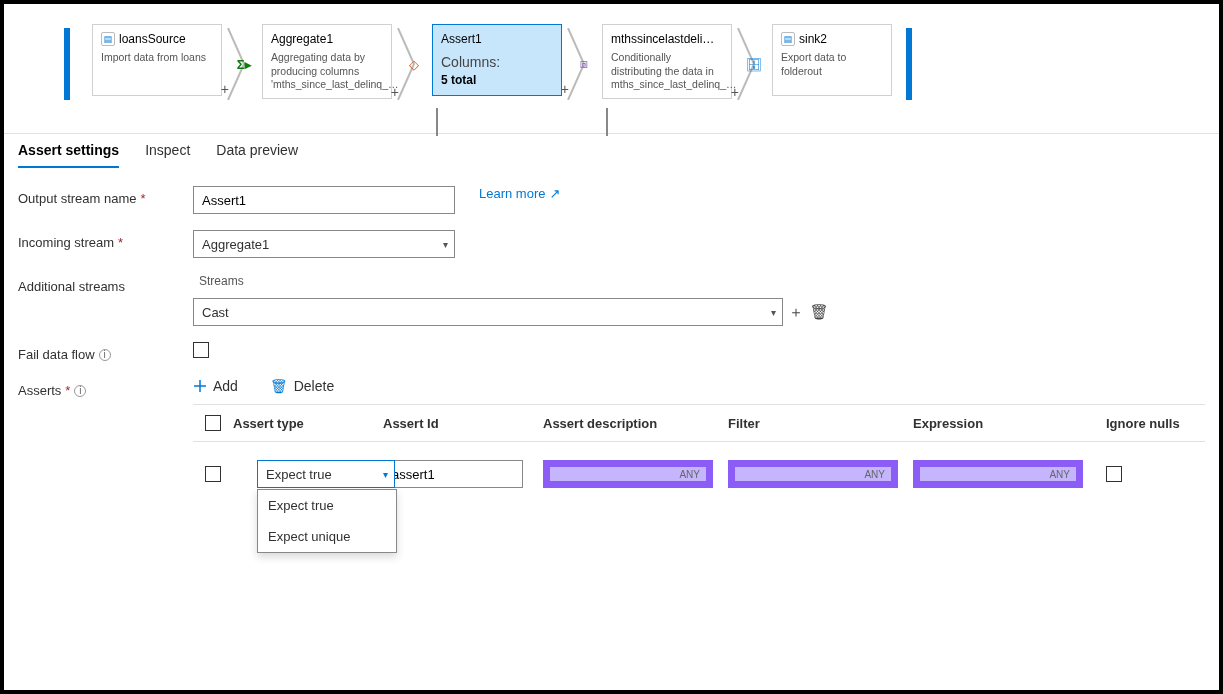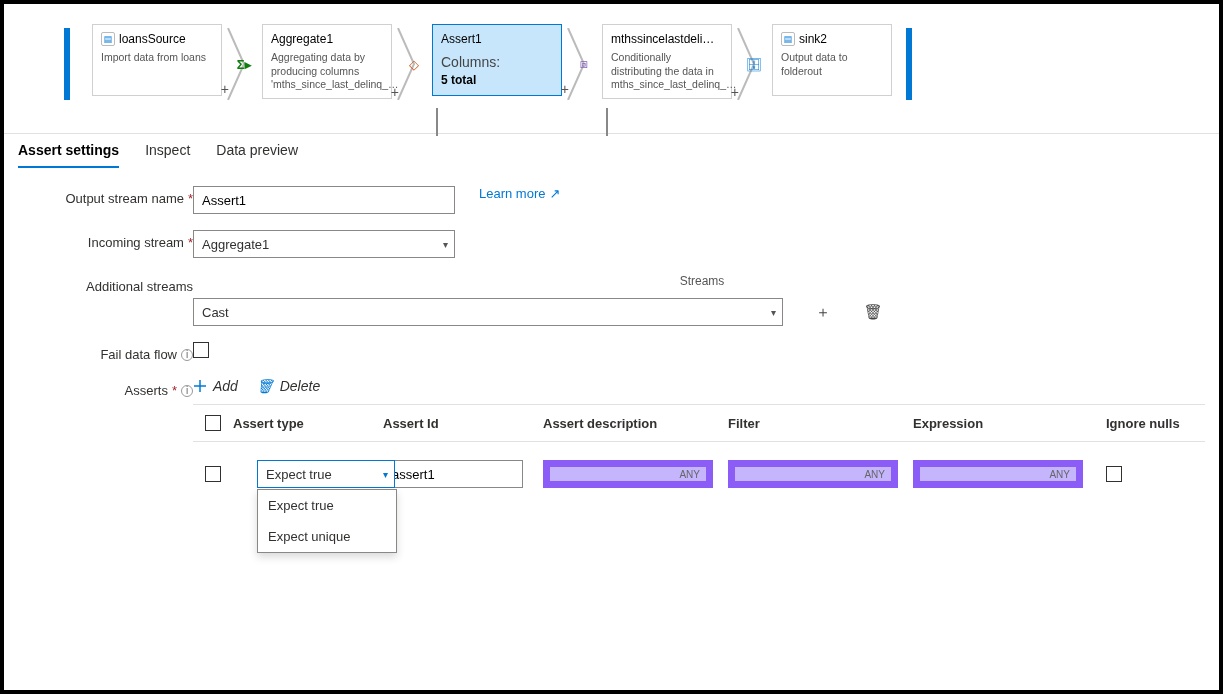--- a/index.html
+++ b/index.html
@@ -72,39 +72,39 @@
     display:flex; gap:26px; padding:8px 14px 0;
     font-size:14px;
   }
   .tab { padding-bottom:8px; cursor:pointer; color:#323130;}
   .tab.active { color:#000; border-bottom:2px solid #0078d4; font-weight:600;}
   
   .settings {
     padding: 18px 14px 0 14px;
   }
   .form-row { display:flex; align-items:flex-start; margin-bottom:16px; }
-  .form-label { width:175px; font-size:13px; padding-top:5px; display:flex; align-items:center; gap:4px;justify-content:flex-end;}
+  .form-label { width:175px; font-size:13px; padding-top:5px; display:flex; align-items:center; gap:4px;}
   .req { color:#a4262c; }
   .text-input {
     border:1px solid #8a8886; height:28px; padding:0 8px; font-size:13px; background:#fff;
     width:262px;
   }
   .select-input {
     position:relative; border:1px solid #8a8886; height:28px; padding:0 24px 0 8px;
     font-size:13px; background:#fff; display:flex; align-items:center; width:262px;
   }
   .select-input.wide { width:590px; }
   .select-caret {
     position:absolute; right:6px; top:50%; transform:translateY(-50%);
     font-size:10px; color:#555;
   }
   .link { color:#0078d4; font-size:13px; display:inline-flex; align-items:center; gap:4px; margin-left:24px; cursor:pointer;}
-  .streams-wrap { flex:1;text-align:center; }
+  .streams-wrap { flex:1; }
   .streams-title { font-size:12px; color:#555; margin-bottom:10px; padding-left:6px;}
-  .streams-line { display:flex; align-items:center; gap:30px;}
+  .streams-line { display:flex; align-items:center; gap:3px;}
   .icon-btn { width:20px; height:20px; display:inline-flex; align-items:center; justify-content:center; color:#444; cursor:pointer; font-size:15px;}
   .checkbox { width:16px; height:16px; border:1px solid #323130; background:#fff; cursor:pointer; }
   .tool-btn { display:flex; align-items:center; gap:6px; color:#323130; cursor:pointer; font-size:14px;}
   .tool-btn.add svg { stroke:#0078d4; }
   
   .tbl { border-top:1px solid #e1e1e1; }
   .tbl-head, .tbl-row { display:flex; align-items:center; padding:10px 0; }
   .tbl-head { font-weight:600; font-size:13px; border-bottom:1px solid #e1e1e1;}
   .tbl-row { padding-top:18px; }
   .col-chk { width:40px; display:flex; justify-content:center;}
@@ -202,21 +202,21 @@
           <polyline points="2,0 18,36 2,72" fill="none" stroke="#bbb" stroke-width="2"></polyline>
         </svg>
       <span class="conn-icon" style="color:#0078d4;">🗄</span>
     </div>
 
     <div class="node" style="width:120px">
       <div class="node-title">
           <span class="small-icon">▤</span>
           <span>sink2</span>
         </div>
-      <div class="node-sub">Output data to folderout</div>
+      <div class="node-sub">Export data to folderout</div>
     </div>
 
     <div style="width:10px"></div>
     <div class="port-bar"></div>
   </div>
   <div class="vline" style="left:432px"></div>
   <div class="vline" style="left:602px"></div>
 </div>
 
 <div class="tabs">
@@ -273,21 +273,21 @@
     <div class="checkbox"></div>
   </div>
 
   <div class="form-row" style="margin-bottom:8px;">
     <div class="form-label">
         <span>Asserts</span> 
         <span class="req">*</span> 
         <span class="info-icon">i</span>
       </div>
     <div style="flex:1">
-      <div style="display:flex; gap:18px; align-items:center; padding-bottom:10px;font-style:italic;">
+      <div style="display:flex; gap:32px; align-items:center; padding-bottom:10px;">
         <div class="tool-btn add">
           <svg width="14" height="14" viewBox="0 0 14 14">
               <line x1="7" y1="1" x2="7" y2="13" stroke="#0078d4" stroke-width="1.5"></line>
               <line x1="1" y1="7" x2="13" y2="7" stroke="#0078d4" stroke-width="1.5"></line>
             </svg>
           <span>Add</span>
         </div>
         <div class="tool-btn">
           <span style="color:#0078d4;">🗑</span>
           <span>Delete</span>

